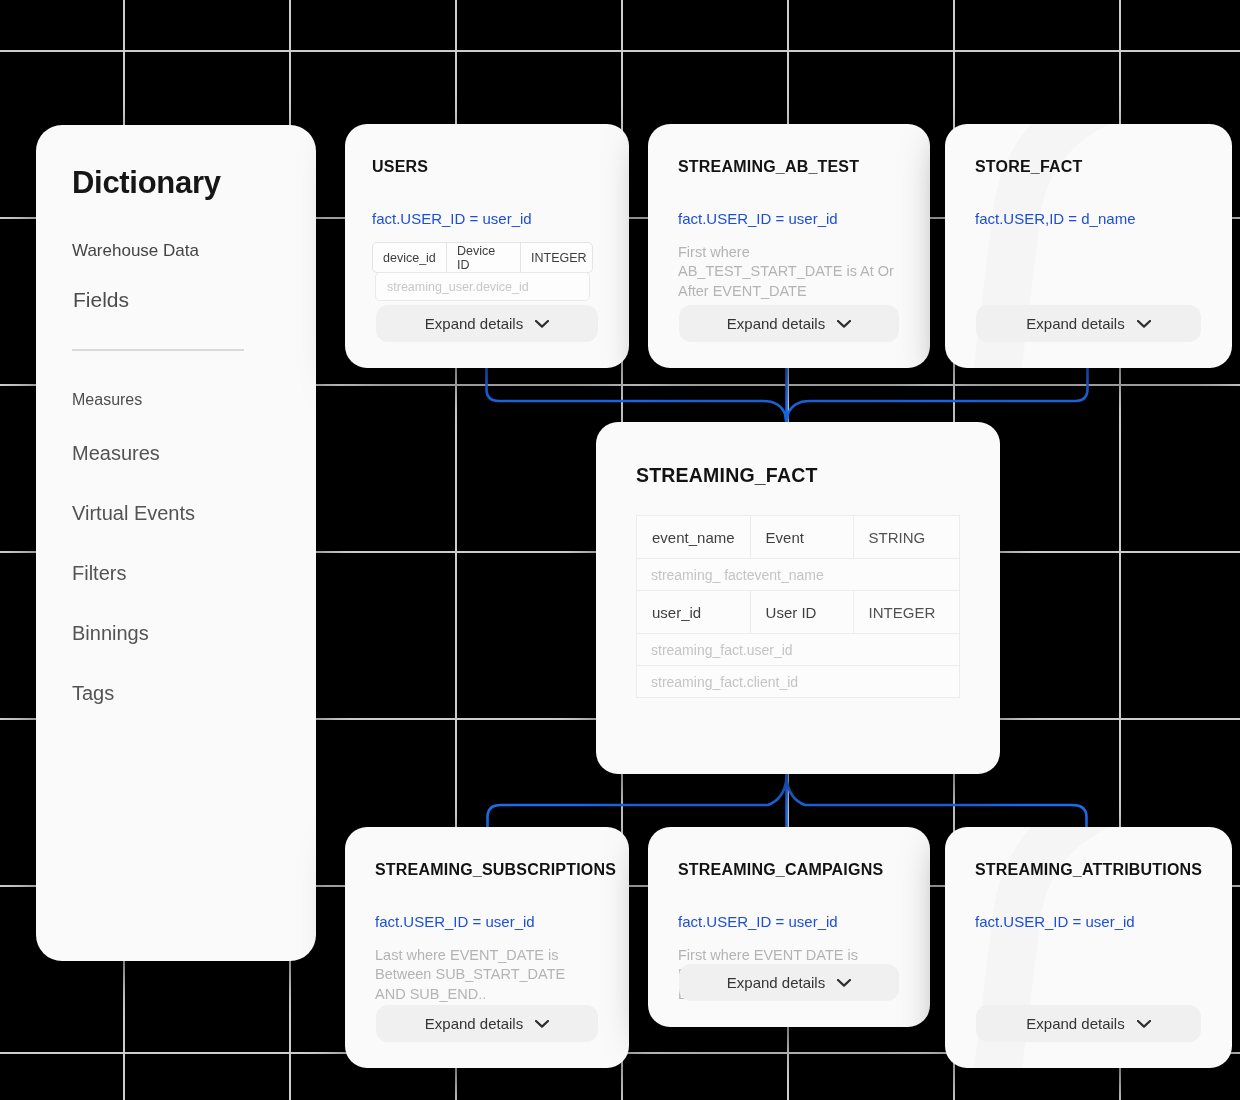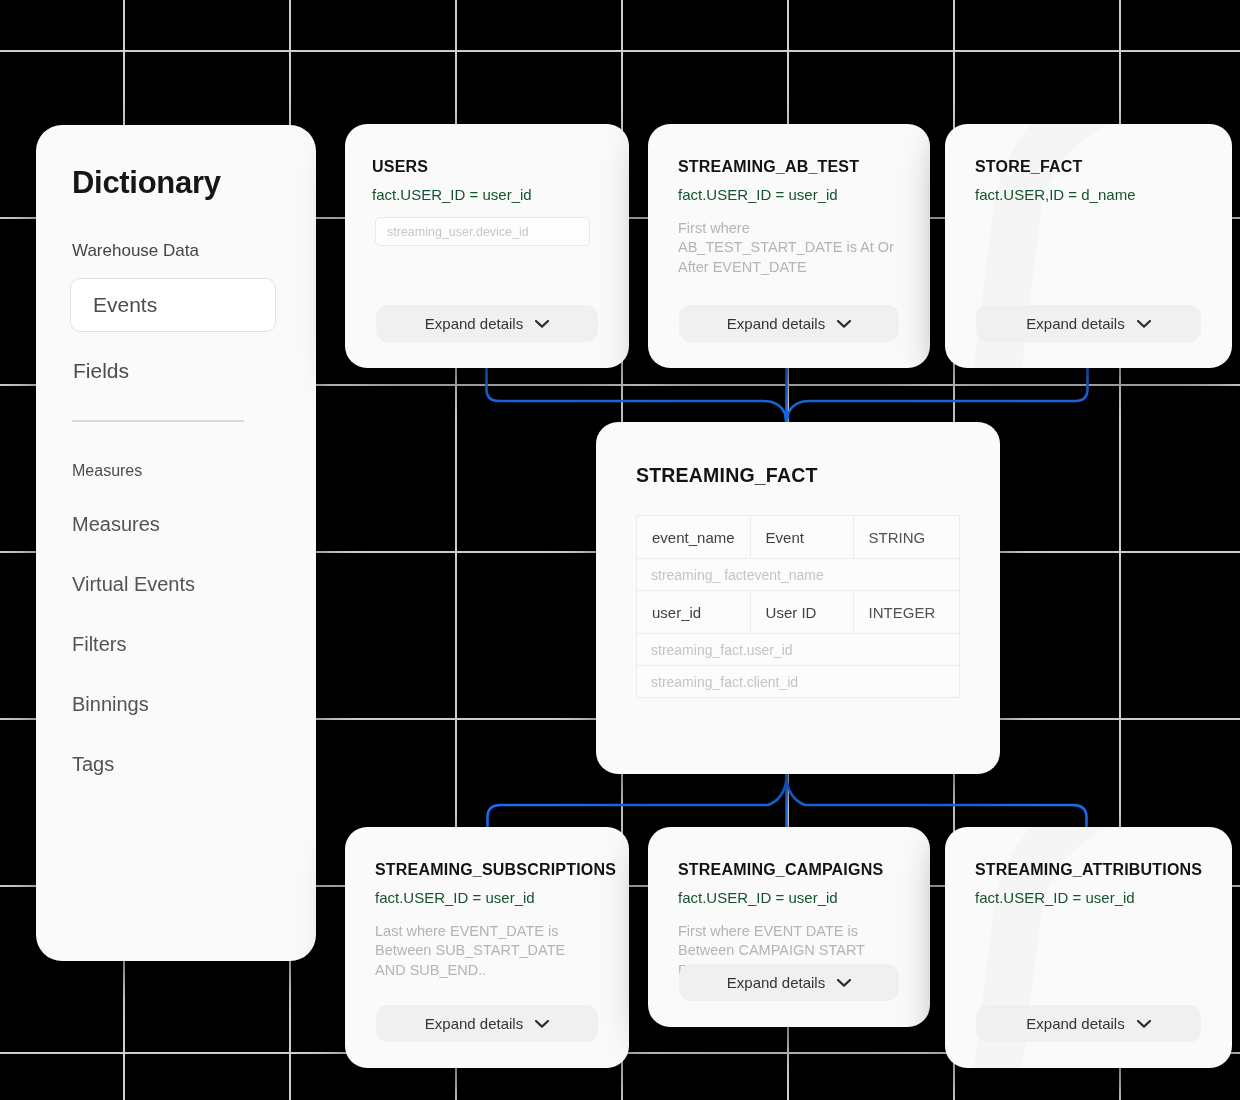--- a/index.html
+++ b/index.html
@@ -38,21 +38,21 @@
   .side-item{font-size:20px;color:#535353;cursor:pointer;}
   .side-item.first{margin-top:27px;font-size:21px;color:#4c4c4c;padding-left:1px;}
   .sidebar hr{margin:37px 36px 0 0;border:none;border-top:2px solid #d9d9d9;}
   .side-label.sm{margin-top:40px;font-size:16px;color:#4d4d4d;}
   .side-list .side-item{margin-top:37px;}
   .side-list .side-item:first-child{margin-top:33px;}
 
   
   .card{padding:34px 30px;}
   .card h2{margin:0;font-size:16px;font-weight:700;color:#131313;letter-spacing:.2px;white-space:nowrap;}
-  .join{margin:10px 0 0;font-size:15px;color:#14532d;}
+  .join{margin:34px 0 0;font-size:15px;color:#1d4ed8;}
   .note{margin:16px 0 0;font-size:14.5px;line-height:1.33;color:#b4b4b4;white-space:pre-line;}
 
   #card-users{left:345px;top:124px;width:284px;height:244px;padding-left:27px;}
   #card-abtest{left:648px;top:124px;width:282px;height:244px;}
   #card-storefact{left:945px;top:124px;width:287px;height:244px;}
   #card-fact{left:596px;top:422px;width:404px;height:352px;padding:42px 40px;}
   #card-subs{left:345px;top:827px;width:284px;height:241px;}
   #card-campaigns{left:648px;top:827px;width:282px;height:200px;}
   #card-attrib{left:945px;top:827px;width:287px;height:241px;}
 
@@ -98,39 +98,41 @@
     <path d="M786.5 366 V424"></path>
     <path d="M1087.5 366 V389 Q1087.5 401 1075 401 H810 Q793 401 788 414 L786.5 424"></path>
     <path d="M786.5 772 V779 Q784 799 768 805 H501 Q487.5 805 487.5 817 V829"></path>
     <path d="M786.5 772 V829"></path>
     <path d="M786.5 772 V779 Q789 799 805 805 H1072 Q1086.5 805 1086.5 817 V829"></path>
   </svg>
 
   <aside class="panel sidebar">
     <h1>Dictionary</h1>
     <div class="side-label">Warehouse Data</div>
-    <div class="side-selected">
-      <span>Events</span>
-    </div>
     <div class="side-item first">Fields</div>
     <hr>
     <div class="side-label sm">Measures</div>
     <div class="side-list">
       <div class="side-item">Measures</div>
       <div class="side-item">Virtual Events</div>
       <div class="side-item">Filters</div>
       <div class="side-item">Binnings</div>
       <div class="side-item">Tags</div>
     </div>
   </aside>
 
   <section class="panel card" id="card-users">
     <h2>USERS</h2>
     <p class="join">fact.USER_ID = user_id</p>
     <div class="mini">
+      <div class="hdr">
+        <div class="cell c1">device_id</div>
+        <div class="cell c2">Device ID</div>
+        <div class="cell c3">INTEGER</div>
+      </div>
       <div class="src">streaming_user.device_id</div>
     </div>
     <button class="expand">
       <span>Expand details</span>
       <svg width="14" height="8" viewBox="0 0 14 8">
         <polyline points="1,1 7,6.6 13,1" stroke="#2e2e2e" stroke-width="2.2" fill="none" stroke-linecap="round" stroke-linejoin="round"></polyline>
       </svg>
     </button>
   </section>
 

